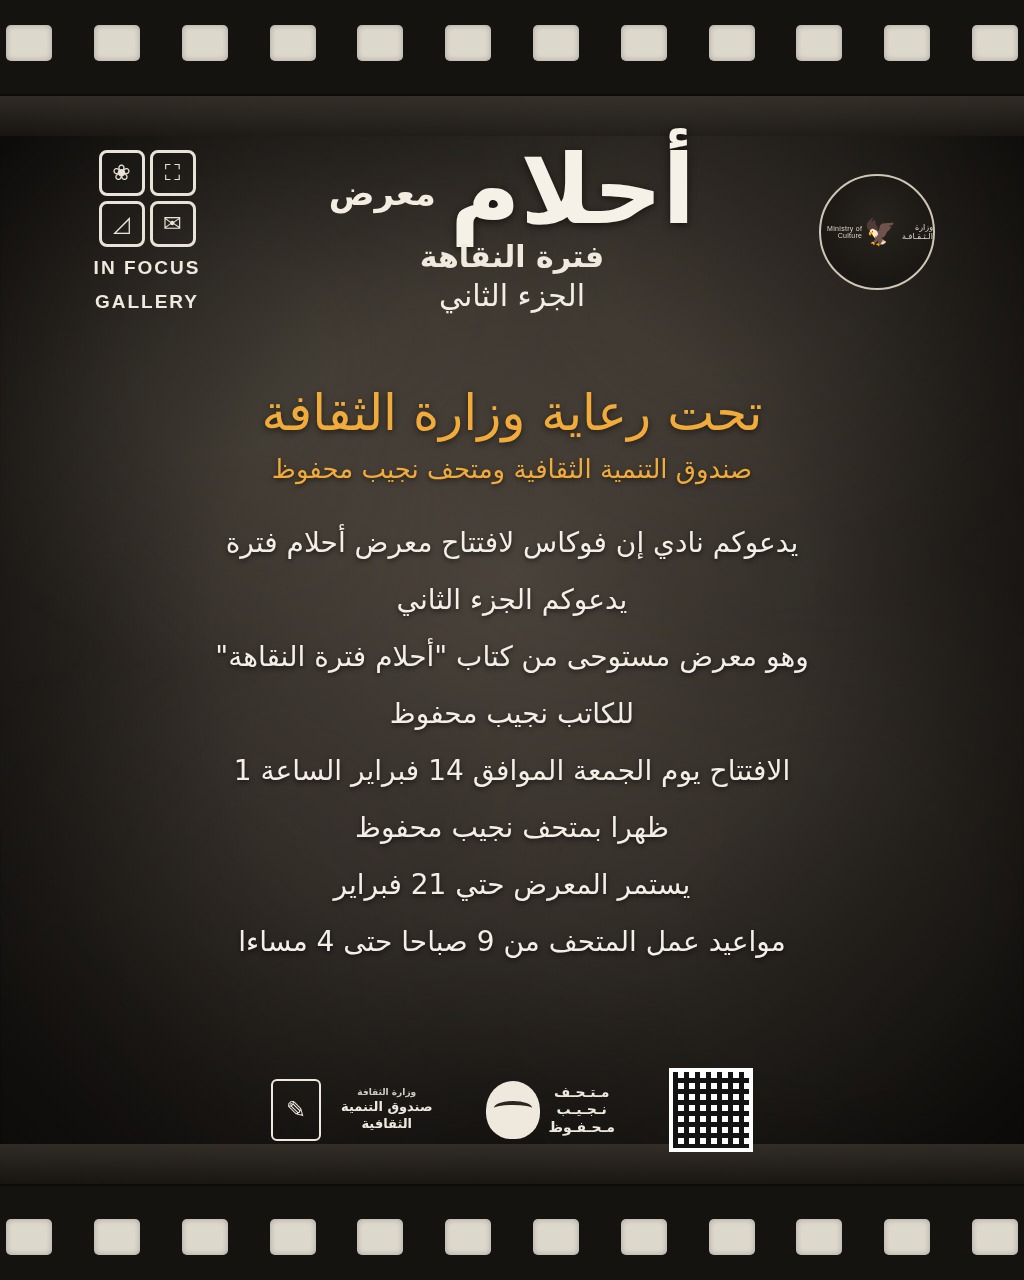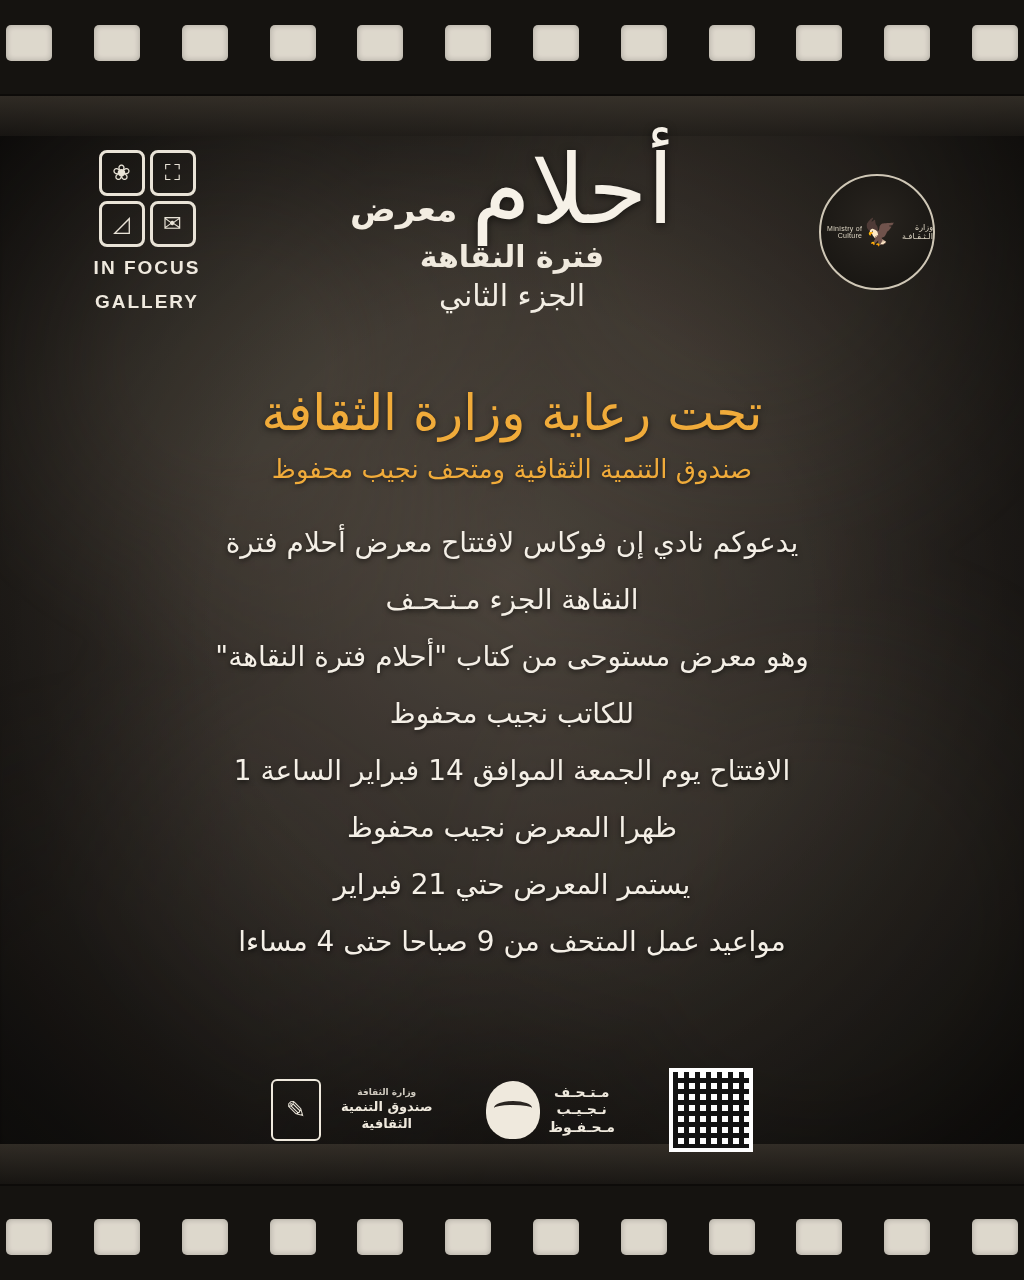--- a/index.html
+++ b/index.html
@@ -153,26 +153,26 @@
     display: flex;
     align-items: flex-end;
     justify-content: center;
     gap: 14px;
     direction: rtl;
   }
   .word-maarad {
     color: #f2ece1;
     font-size: 34px;
     font-weight: bold;
-    margin-bottom: 8px;
+    margin-bottom: 24px;
   }
   .word-ahlam {
     color: #f6f1e7;
     font-size: 96px;
-    font-weight: normal;
+    font-weight: bold;
     line-height: 0.95;
     letter-spacing: -2px;
     text-shadow: 0 2px 8px rgba(0,0,0,0.6);
   }
   .title-sub1 {
     color: #f0eade;
     font-size: 30px;
     margin-top: 2px;
     font-weight: bold;
   }
@@ -383,25 +383,25 @@
         <div class="infocus-text">GALLERY</div>
       </div>
 
     </div>
 
     <div class="sponsor-main">تحت رعاية وزارة الثقافة</div>
     <div class="sponsor-sub">صندوق التنمية الثقافية ومتحف نجيب محفوظ</div>
 
     <div class="body-block">
       <p>يدعوكم نادي إن فوكاس لافتتاح معرض أحلام فترة</p>
-      <p>النقاهة  الجزء مـتـحـف</p>
+      <p>يدعوكم  الجزء الثاني</p>
       <p>وهو معرض مستوحى من كتاب "أحلام فترة النقاهة"</p>
       <p>للكاتب نجيب محفوظ</p>
       <p>الافتتاح يوم الجمعة الموافق 14 فبراير الساعة 1</p>
-      <p>ظهرا  المعرض نجيب محفوظ</p>
+      <p>ظهرا  بمتحف نجيب محفوظ</p>
       <p>يستمر المعرض حتي  21 فبراير</p>
       <p>مواعيد عمل المتحف من 9 صباحا حتى 4 مساءا</p>
     </div>
 
   </div>
 
   <div class="bottom-logos">
     <div class="qr">
       <div class="qr-inner"></div>
     </div>

